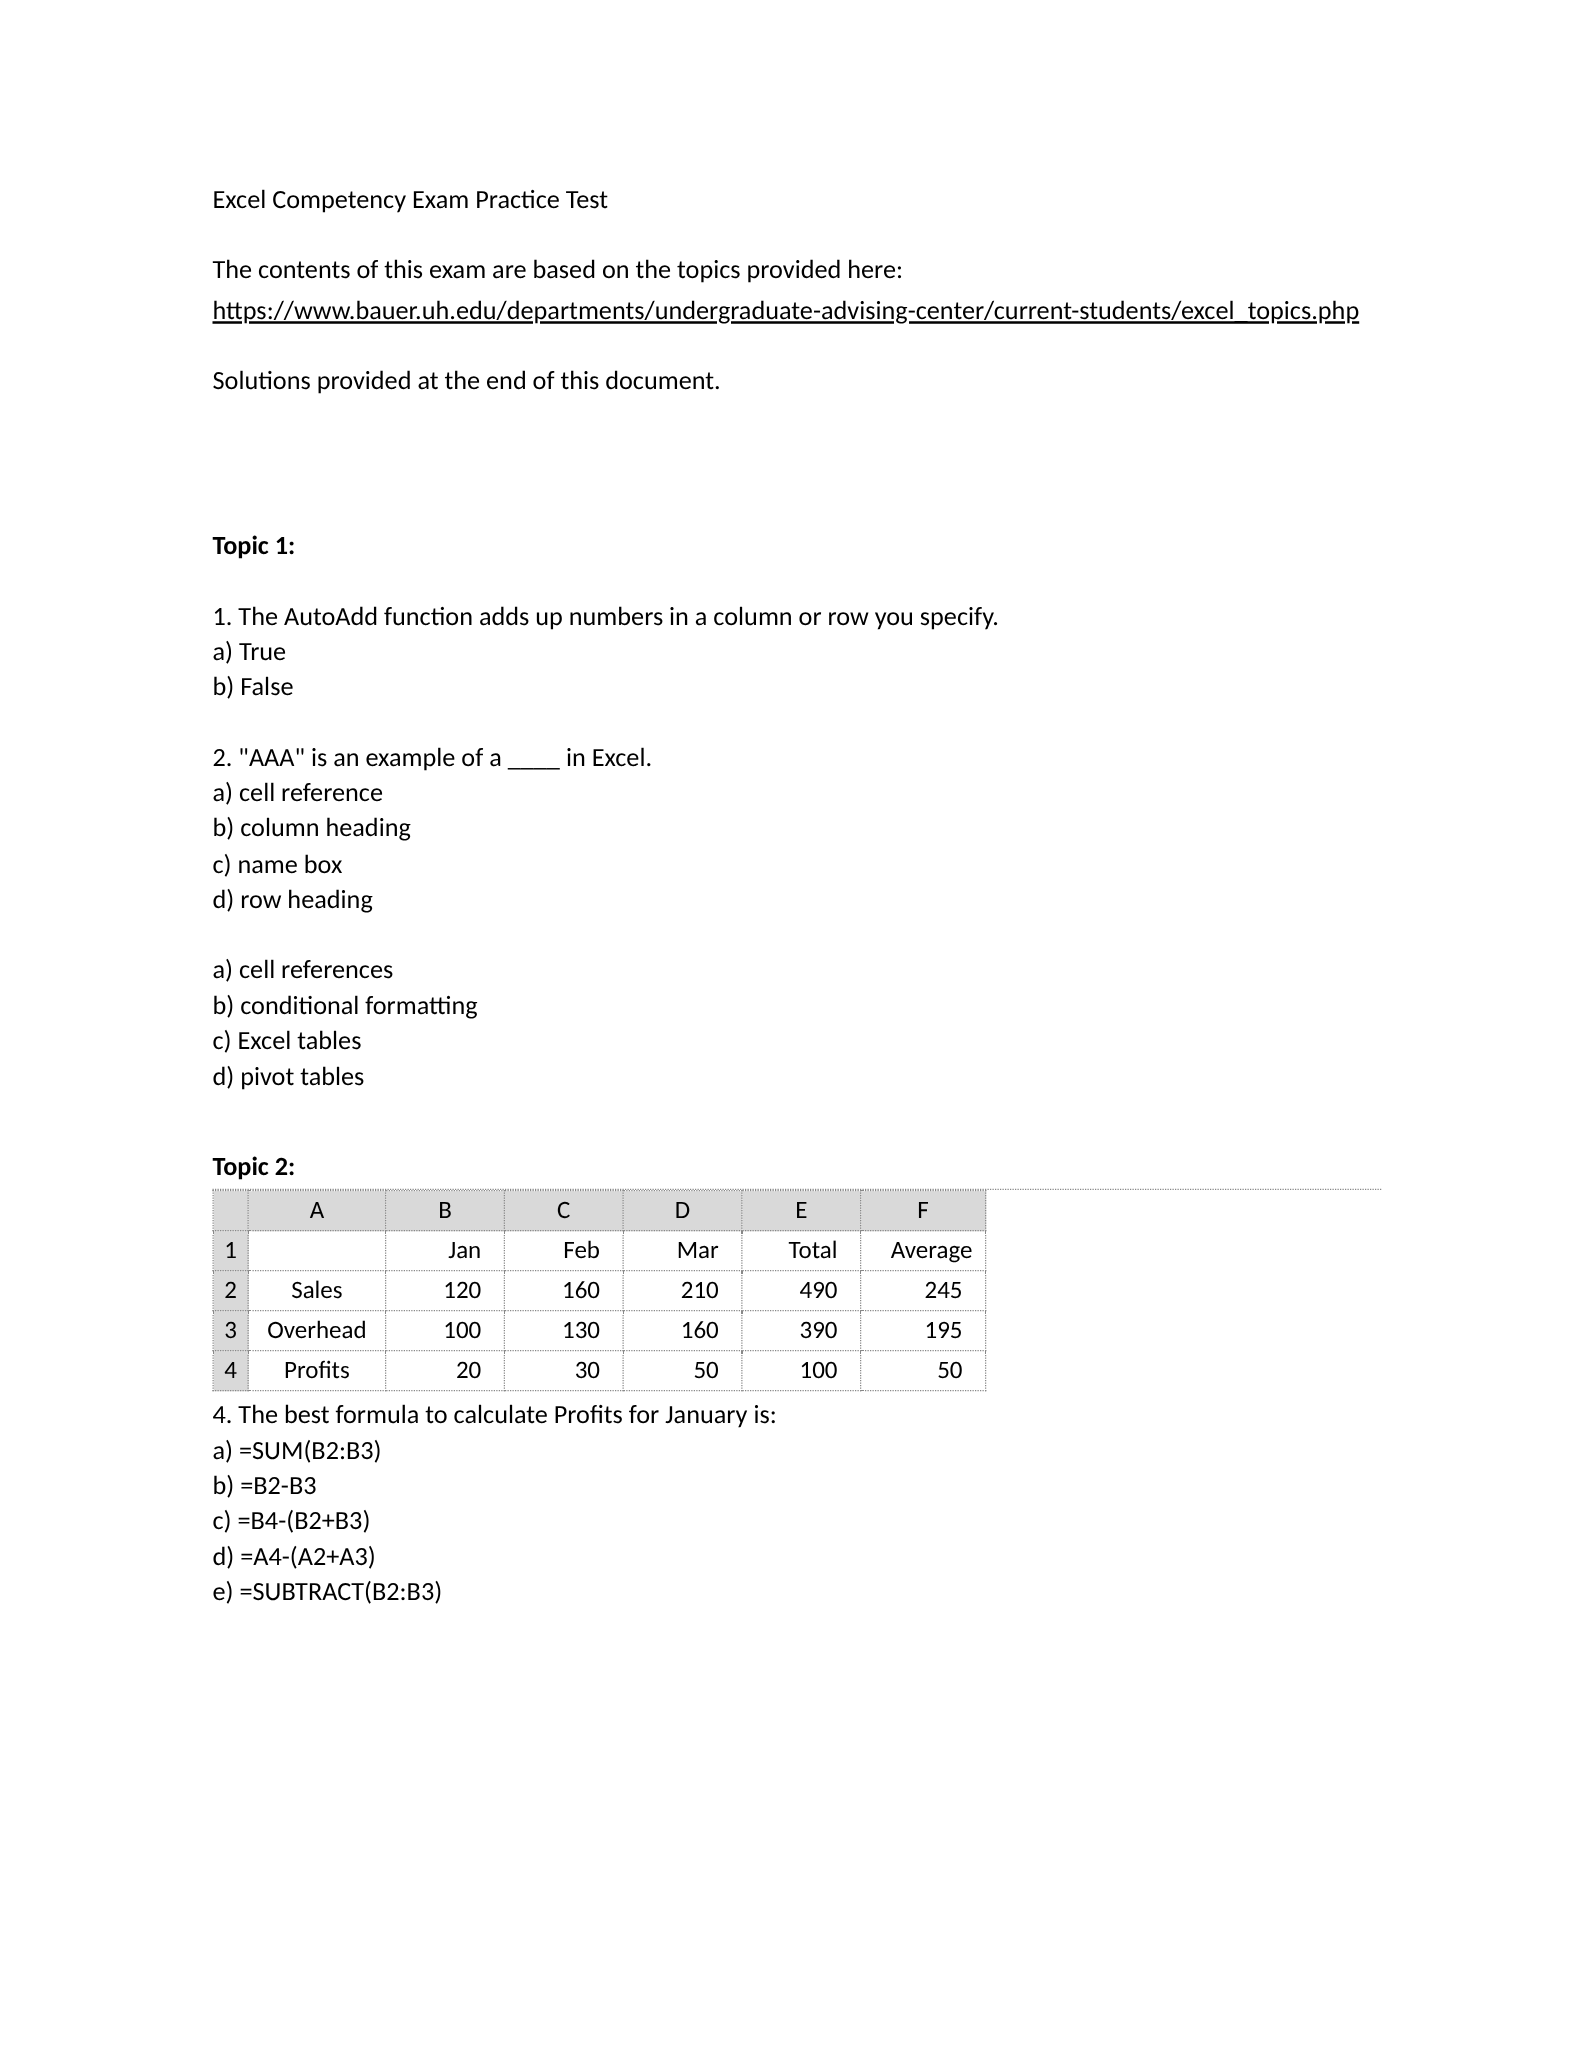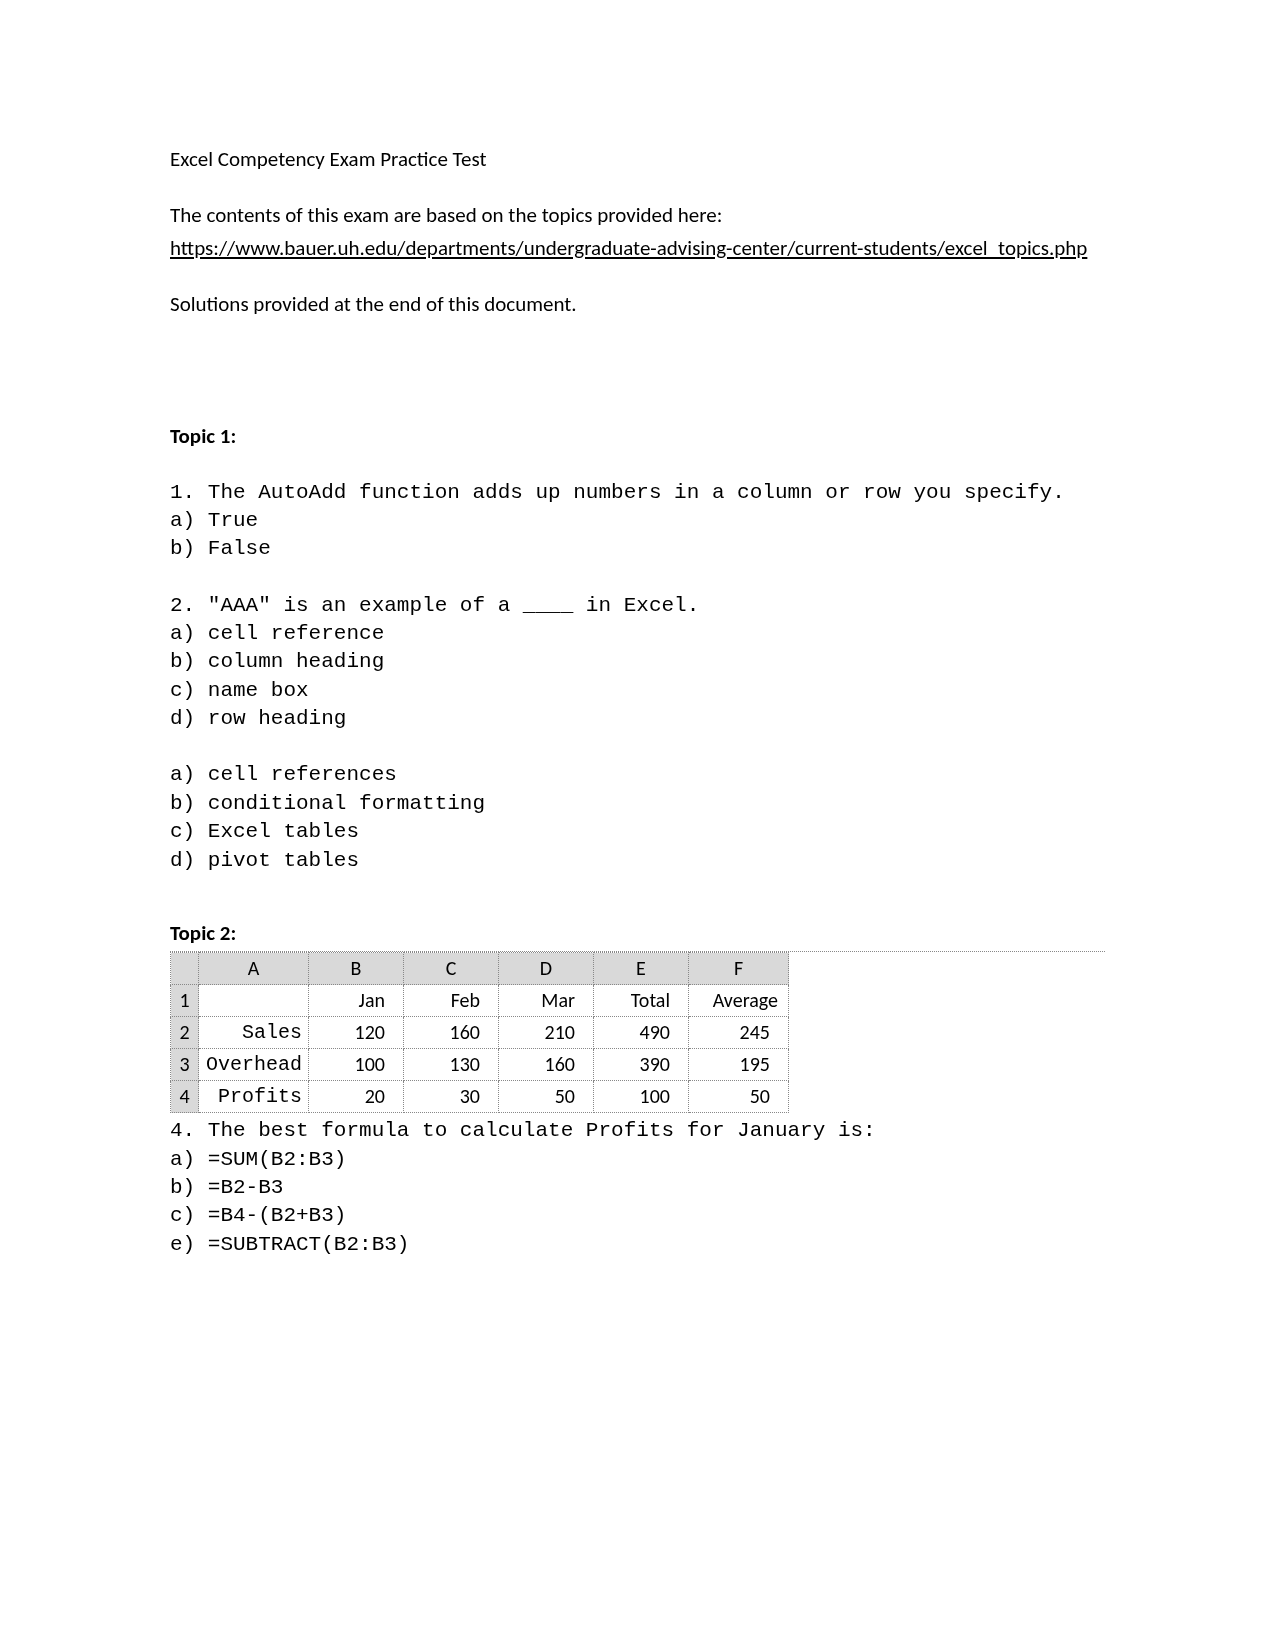--- a/index.html
+++ b/index.html
@@ -16,21 +16,21 @@
     .title { font-weight: normal; margin-bottom: 28px; }
     .intro { margin-bottom: 4px; }
     .link {
       text-decoration: underline;
       color: #000;
       word-break: break-all;
       display: inline;
     }
     .solutions { margin-top: 28px; margin-bottom: 104px; }
     .topic-heading { font-weight: bold; margin-top: 30px; margin-bottom: 28px; }
-    .question { margin-bottom: 28px; font-family: Liberation Mono, monospace; }
+    .question { margin-bottom: 28px; }
     .question > div { margin: 0; }
     .table-wrap { margin-bottom: 4px; }
     table.excel {
       border-collapse: collapse;
       font-family: Calibri, Arial, sans-serif;
       font-size: 20px;
     }
     table.excel th, table.excel td {
       border: 1px dotted #888;
       padding: 2px 6px;
@@ -43,21 +43,21 @@
     }
     table.excel th.corner {
       width: 28px;
       background: #d9d9d9;
     }
     table.excel td.rowhead {
       background: #d9d9d9;
       text-align: center;
       width: 28px;
     }
-    table.excel td.label { text-align: right; padding-left: 6px; font-family: Liberation Mono, monospace; }
+    table.excel td.label { text-align: center; padding-left: 6px; }
     table.excel td.num { text-align: right; padding-right: 18px; }
     .colA { width: 110px; }
     .colB { width: 95px; }
     .colC { width: 95px; }
     .colD { width: 95px; }
     .colE { width: 95px; }
     .colF { width: 100px; }
     .topic2-heading {
       font-weight: bold;
       border-bottom: 1px dotted #888;
@@ -151,14 +151,15 @@
     </tr>
   </tbody>
     </table>
 </div>
 
 <div class="question">
   <div>4. The best formula to calculate Profits for January is:</div>
   <div>a) =SUM(B2:B3)</div>
   <div>b) =B2-B3</div>
   <div>c) =B4-(B2+B3)</div>
+  <div>d) =A4-(A2+A3)</div>
   <div>e) =SUBTRACT(B2:B3)</div>
 </div>
 
 </body></html>

